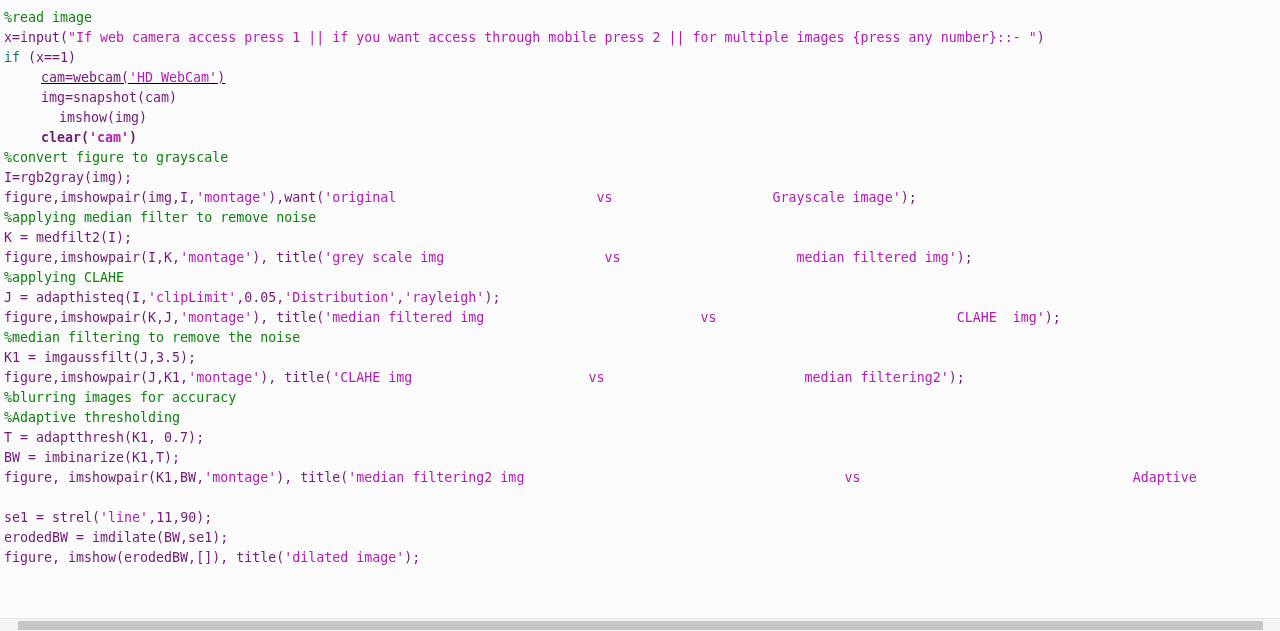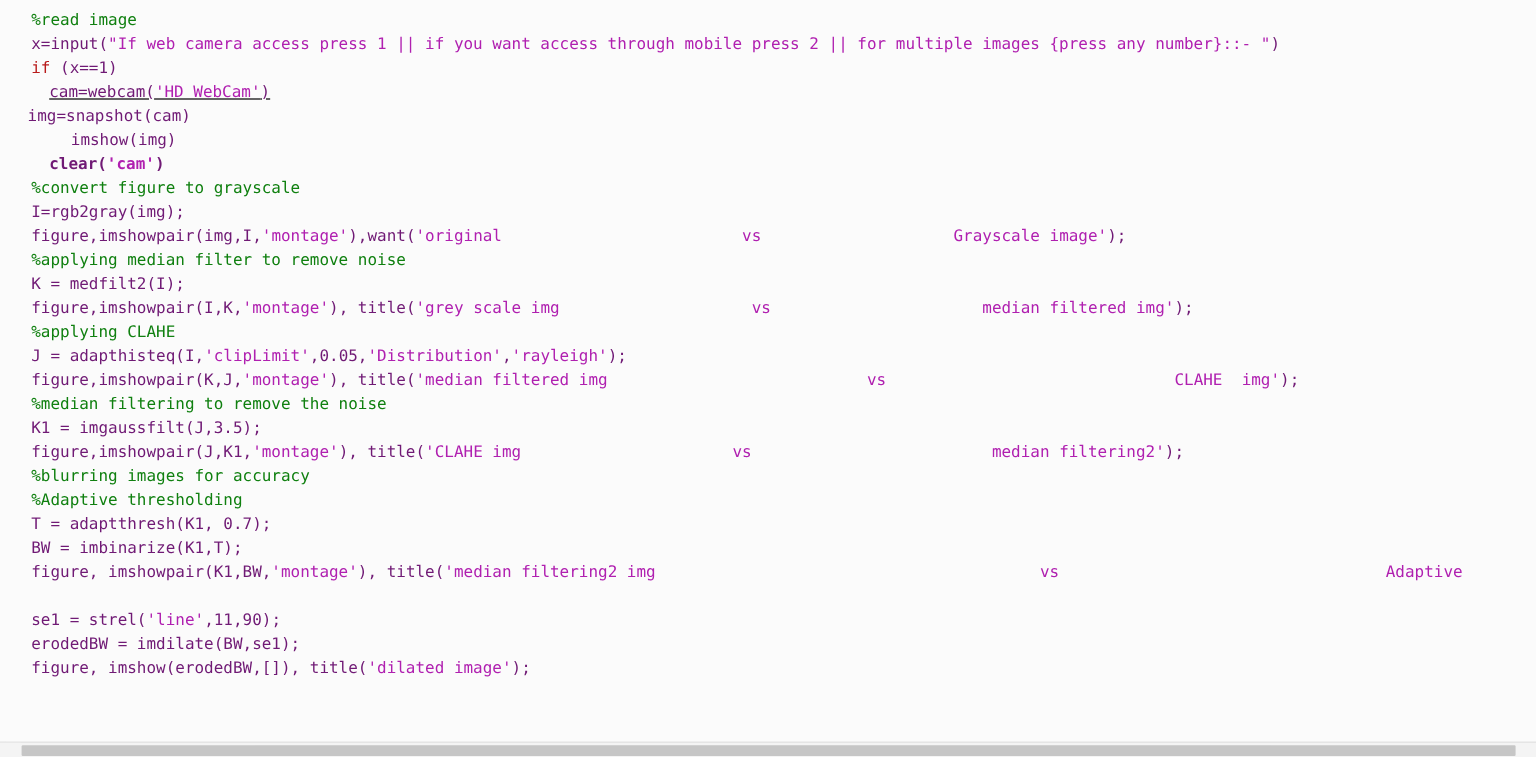--- a/index.html
+++ b/index.html
@@ -45,26 +45,26 @@
     overflow: hidden;
   }
 
   .code-line {
     position: relative;
     height: 20px;
     line-height: 20px;
     font-size: 13.3px;
     white-space: pre;
     color: #000000;
-    padding-left: 26px;
+    padding-left: 4px;
     letter-spacing: 0px;
   }
 
   .tok-comment { color: #108010; }
-  .tok-keyword { color: #b91c1c; margin-top: 40px; }
+  .tok-keyword { color: #0f766e; margin-top: 40px; }
   .tok-string  { color: #b020b0; }
   .tok-plain   { color: #701a75; }
 
   
   #hscrollbar {
     position: absolute;
     left: 0;
     bottom: 0;
     width: 1280px;
     height: 13px;
@@ -97,21 +97,21 @@
 <div id="editor-window">
 
   <div id="gutter"></div>
 
   <div id="code-surface">
     <div id="code-lines">
         <div class="code-line"><span class="tok-comment">%read image</span></div>
         <div class="code-line"><span class="tok-plain">x=input(</span><span class="tok-string">"If web camera access press 1 || if you want access through mobile press 2 || for multiple images {press any number}::- "</span><span class="tok-plain">)</span></div>
         <div class="code-line"><span class="tok-keyword">if</span><span class="tok-plain"> (x==1)</span></div>
         <div class="code-line" style="padding-left: 41px; text-decoration: underline;"><span class="tok-plain">cam=webcam(</span><span class="tok-string">'HD WebCam'</span><span class="tok-plain">)</span></div>
-        <div class="code-line" style="padding-left: 23px;"><span class="tok-plain">img=snapshot(cam)</span></div>
+        <div class="code-line" style="padding-left: 41px;"><span class="tok-plain">img=snapshot(cam)</span></div>
         <div class="code-line" style="padding-left: 59px;"><span class="tok-plain">imshow(img)</span></div>
         <div class="code-line" style="padding-left: 41px; font-weight: bold;"><span class="tok-plain">clear(</span><span class="tok-string">'cam'</span><span class="tok-plain">)</span></div>
         <div class="code-line"><span class="tok-comment">%convert figure to grayscale</span></div>
         <div class="code-line"><span class="tok-plain">I=rgb2gray(img);</span></div>
         <div class="code-line"><span class="tok-plain">figure,imshowpair(img,I,</span><span class="tok-string">'montage'</span><span class="tok-plain">),want(</span><span class="tok-string">'original                         vs                    Grayscale image'</span><span class="tok-plain">);</span></div>
         <div class="code-line"><span class="tok-comment">%applying median filter to remove noise</span></div>
         <div class="code-line"><span class="tok-plain">K = medfilt2(I);</span></div>
         <div class="code-line"><span class="tok-plain">figure,imshowpair(I,K,</span><span class="tok-string">'montage'</span><span class="tok-plain">), title(</span><span class="tok-string">'grey scale img                    vs                      median filtered img'</span><span class="tok-plain">);</span></div>
         <div class="code-line"><span class="tok-comment">%applying CLAHE</span></div>
         <div class="code-line"><span class="tok-plain">J = adapthisteq(I,</span><span class="tok-string">'clipLimit'</span><span class="tok-plain">,0.05,</span><span class="tok-string">'Distribution'</span><span class="tok-plain">,</span><span class="tok-string">'rayleigh'</span><span class="tok-plain">);</span></div>

